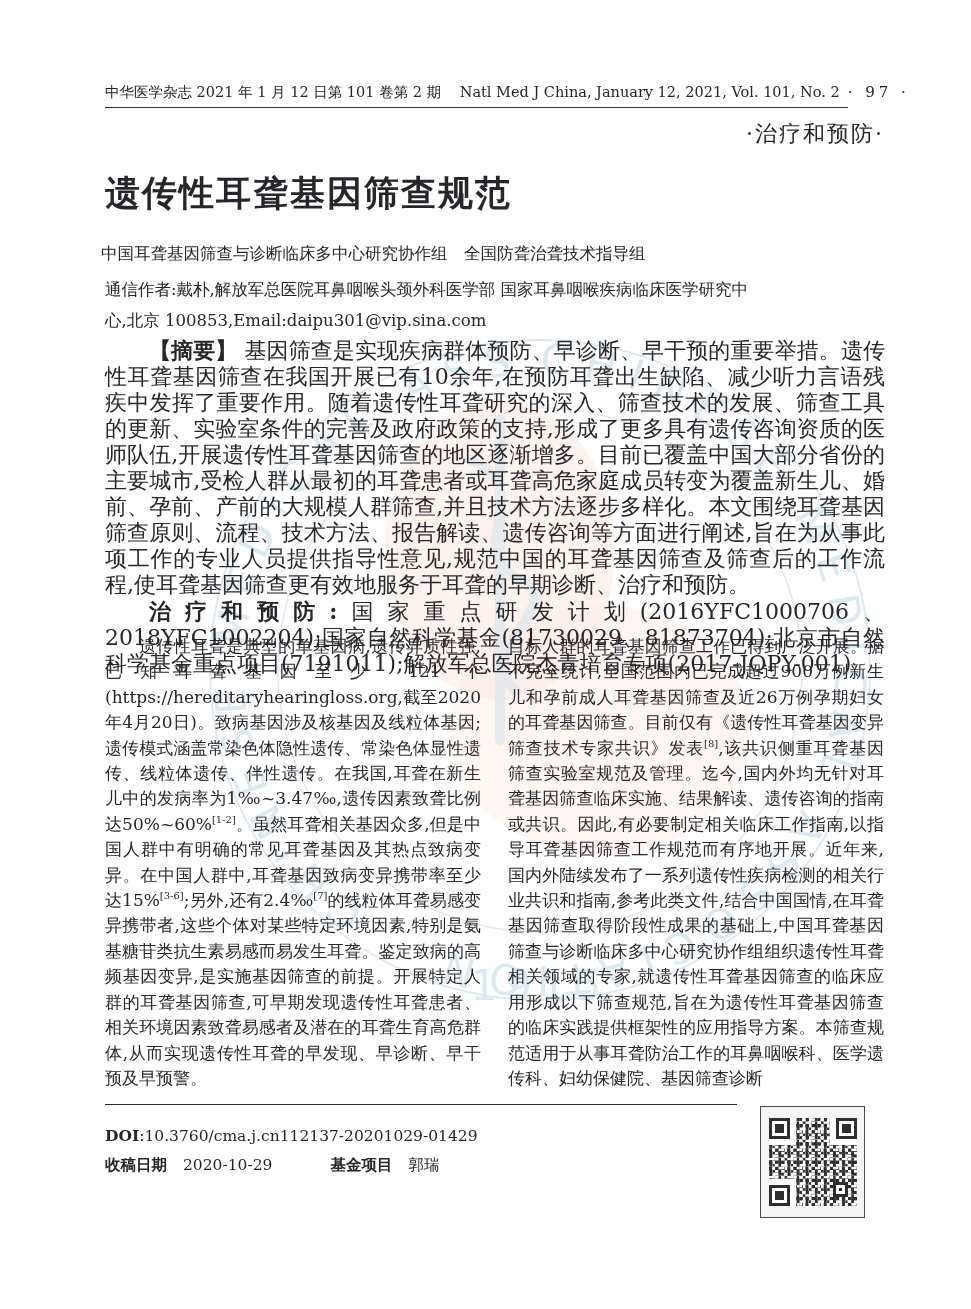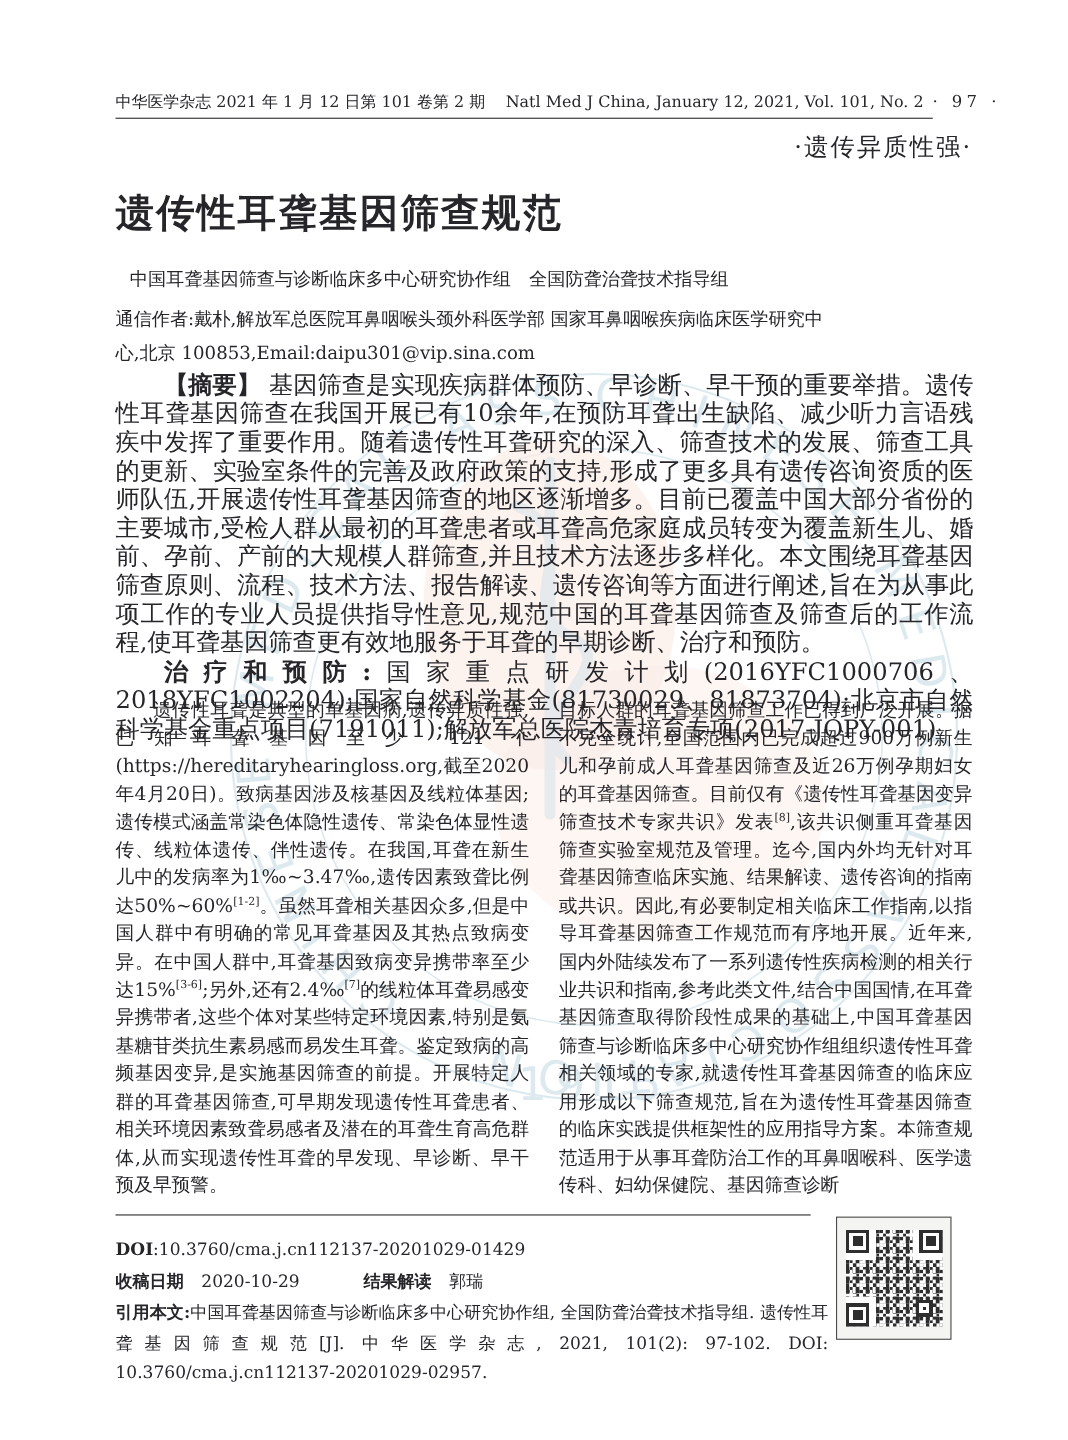--- a/index.html
+++ b/index.html
@@ -14,21 +14,21 @@
     display:flex; justify-content:space-between; align-items:flex-start;
     font-size:14.5px; white-space:nowrap;
   }
   .head-text { border-bottom:1.5px solid #2b2b2f; padding:0 8px 5px 0; }
   .head-cn { margin-right:14px; }
   .folio { font-size:15px; letter-spacing:4px; }
   
   .section-label { position:absolute; top:119px; right:87px; font-size:22px; letter-spacing:2px; }
   
   .article-title { position:absolute; left:105px; top:170px; margin:0; font-size:35px; font-weight:600; letter-spacing:2px; }
-  .authors { position:absolute; left:118px; top:243px; font-size:16.5px; }
+  .authors { position:absolute; left:101px; top:243px; font-size:16.5px; }
   .correspondence { position:absolute; left:105px; top:274px; width:645px; font-size:16.5px; line-height:31px; }
   
   .abstract { position:absolute; left:105px; top:337px; width:780px; font-size:22px; line-height:26px; text-align:justify; }
   .abstract p { margin:0; text-indent:2em; }
   .abstract .lead { font-weight:bold; }
   .kw { margin-top:0; }
   
   .columns { position:absolute; left:105px; top:634px; width:780px; display:flex; gap:27px; }
   .col { width:376px; font-size:17px; line-height:25.4px; text-align:justify; }
   .col p { margin:0; text-indent:2em; }
@@ -77,21 +77,21 @@
   <div class="content-layer">
 
     <div class="running-head">
       <span class="head-text">
         <span class="head-cn">中华医学杂志 2021 年 1 月 12 日第 101 卷第 2 期</span>
         <span class="head-en">Natl Med J China, January 12, 2021, Vol. 101, No. 2</span>
       </span>
       <span class="folio">· 97 ·</span>
     </div>
 
-    <div class="section-label">·遗传异质性强·</div>
+    <div class="section-label">·治疗和预防·</div>
 
     <h1 class="article-title">遗传性耳聋基因筛查规范</h1>
 
     <div class="authors">中国耳聋基因筛查与诊断临床多中心研究协作组　全国防聋治聋技术指导组</div>
     <div class="correspondence">通信作者:戴朴,解放军总医院耳鼻咽喉头颈外科医学部 国家耳鼻咽喉疾病临床医学研究中心,北京 100853,Email:daipu301@vip.sina.com</div>
 
     <div class="abstract">
       <p><span class="lead">【摘要】</span><span> 基因筛查是实现疾病群体预防、早诊断、早干预的重要举措。遗传性耳聋基因筛查在我国开展已有10余年,在预防耳聋出生缺陷、减少听力言语残疾中发挥了重要作用。随着遗传性耳聋研究的深入、筛查技术的发展、筛查工具的更新、实验室条件的完善及政府政策的支持,形成了更多具有遗传咨询资质的医师队伍,开展遗传性耳聋基因筛查的地区逐渐增多。目前已覆盖中国大部分省份的主要城市,受检人群从最初的耳聋患者或耳聋高危家庭成员转变为覆盖新生儿、婚前、孕前、产前的大规模人群筛查,并且技术方法逐步多样化。本文围绕耳聋基因筛查原则、流程、技术方法、报告解读、遗传咨询等方面进行阐述,旨在为从事此项工作的专业人员提供指导性意见,规范中国的耳聋基因筛查及筛查后的工作流程,使耳聋基因筛查更有效地服务于耳聋的早期诊断、治疗和预防。</span></p>
       <p><span class="lead">治疗和预防:</span><span>国家重点研发计划(2016YFC1000706、2018YFC1002204);国家自然科学基金(81730029、81873704);北京市自然科学基金重点项目(7191011);解放军总医院杰青培育专项(2017-JQPY-001)</span></p>
     </div>
@@ -101,22 +101,21 @@
         <p><span>遗传性耳聋是典型的单基因病,遗传异质性强,已知耳聋基因至少 121 个(https://hereditaryhearingloss.org,截至2020年4月20日)。致病基因涉及核基因及线粒体基因;遗传模式涵盖常染色体隐性遗传、常染色体显性遗传、线粒体遗传、伴性遗传。在我国,耳聋在新生儿中的发病率为1‰~3.47‰,遗传因素致聋比例达50%~60%</span><sup>[1-2]</sup><span>。虽然耳聋相关基因众多,但是中国人群中有明确的常见耳聋基因及其热点致病变异。在中国人群中,耳聋基因致病变异携带率至少达15%</span><sup>[3-6]</sup><span>;另外,还有2.4‰</span><sup>[7]</sup><span>的线粒体耳聋易感变异携带者,这些个体对某些特定环境因素,特别是氨基糖苷类抗生素易感而易发生耳聋。鉴定致病的高频基因变异,是实施基因筛查的前提。开展特定人群的耳聋基因筛查,可早期发现遗传性耳聋患者、相关环境因素致聋易感者及潜在的耳聋生育高危群体,从而实现遗传性耳聋的早发现、早诊断、早干预及早预警。</span></p>
       </div>
       <div class="col">
         <p class="cont"><span>目标人群的耳聋基因筛查工作已得到广泛开展。据不完全统计,全国范围内已完成超过900万例新生儿和孕前成人耳聋基因筛查及近26万例孕期妇女的耳聋基因筛查。目前仅有《遗传性耳聋基因变异筛查技术专家共识》发表</span><sup>[8]</sup><span>,该共识侧重耳聋基因筛查实验室规范及管理。迄今,国内外均无针对耳聋基因筛查临床实施、结果解读、遗传咨询的指南或共识。因此,有必要制定相关临床工作指南,以指导耳聋基因筛查工作规范而有序地开展。近年来,国内外陆续发布了一系列遗传性疾病检测的相关行业共识和指南,参考此类文件,结合中国国情,在耳聋基因筛查取得阶段性成果的基础上,中国耳聋基因筛查与诊断临床多中心研究协作组组织遗传性耳聋相关领域的专家,就遗传性耳聋基因筛查的临床应用形成以下筛查规范,旨在为遗传性耳聋基因筛查的临床实践提供框架性的应用指导方案。本筛查规范适用于从事耳聋防治工作的耳鼻咽喉科、医学遗传科、妇幼保健院、基因筛查诊断</span></p>
       </div>
     </div>
 
     <div class="foot-rule"></div>
     <div class="foot">
       <p><b>DOI</b><span>:10.3760/cma.j.cn112137-20201029-01429</span></p>
-      <p><b>收稿日期</b><span class="gap-sm"></span><span>2020-10-29</span><span class="gap"></span><b>结果解读</b><span class="gap-sm"></span><span>郭瑞</span></p>
-      <p><b>引用本文:</b><span>中国耳聋基因筛查与诊断临床多中心研究协作组, 全国防聋治聋技术指导组. 遗传性耳聋基因筛查规范[J]. 中华医学杂志, 2021, 101(2): 97-102. DOI: 10.3760/cma.j.cn112137-20201029-02957.</span></p>
+      <p><b>收稿日期</b><span class="gap-sm"></span><span>2020-10-29</span><span class="gap"></span><b>基金项目</b><span class="gap-sm"></span><span>郭瑞</span></p>
     </div>
 
     <div class="qr">
       <svg viewBox="0 0 29 29" shape-rendering="crispEdges">
         <defs>
           <pattern id="qa" width="2" height="2" patternUnits="userSpaceOnUse">
             <rect width="1" height="1" fill="#2e2e2e"></rect>
             <rect x="1" y="1" width="1" height="1" fill="#2e2e2e"></rect>
           </pattern>
           <pattern id="qb" width="3" height="3" patternUnits="userSpaceOnUse" patternTransform="translate(1,1)">

